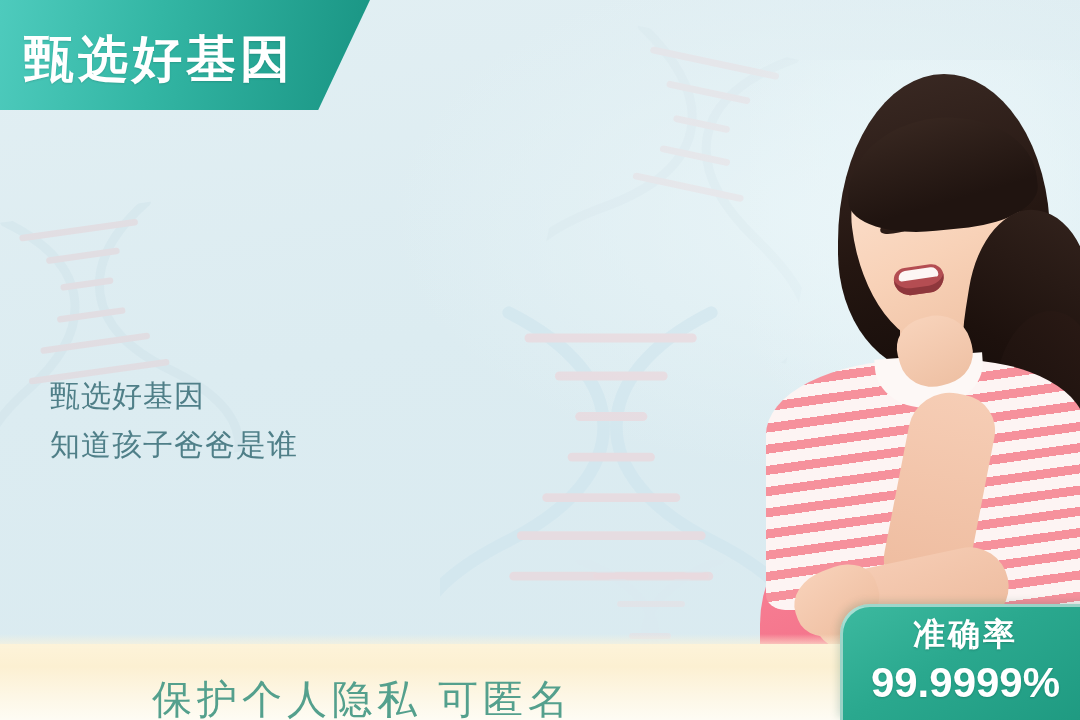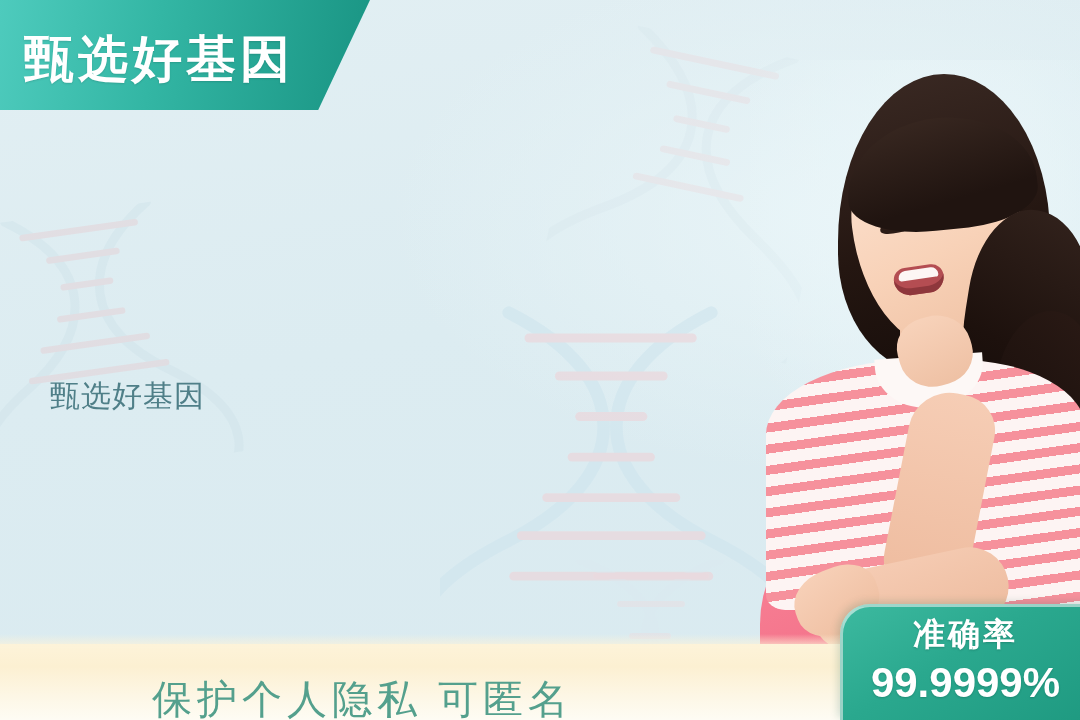--- a/index.html
+++ b/index.html
@@ -298,20 +298,21 @@
     <div class="arm-lower"></div>
     <div class="hand-belly"></div>
   </div>
 
   <div id="logo-banner"></div>
   <div id="logo-text">甄选好基因</div>
 
 
   <div id="copy">
     <div class="line">甄选好基因</div>
+    <div class="line">知道孩子爸爸是谁</div>
   </div>
 
   <div id="bottom-bar"></div>
   <div id="bottom-text">保护个人隐私 可匿名</div>
 
   <div id="badge">
     <div id="badge-label">准确率</div>
     <div id="badge-value">99.9999%</div>
   </div>
 

